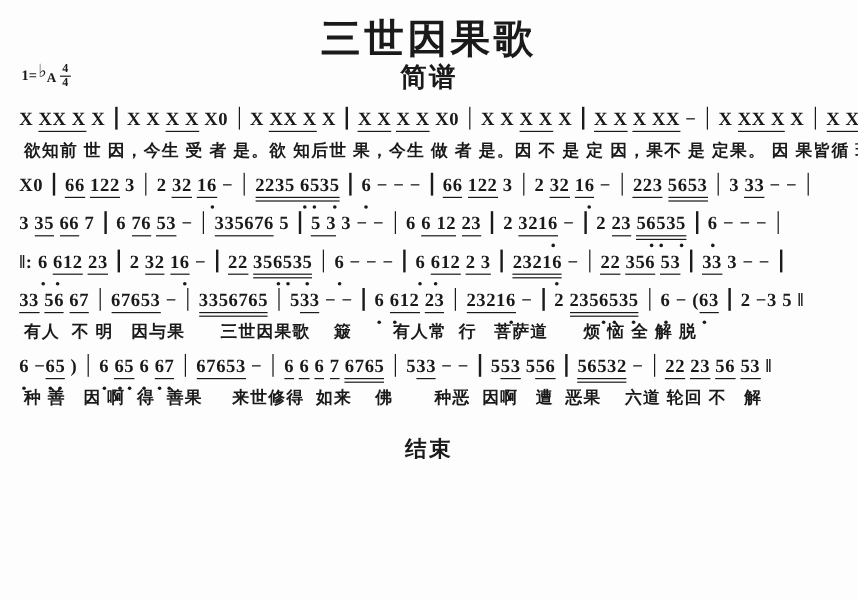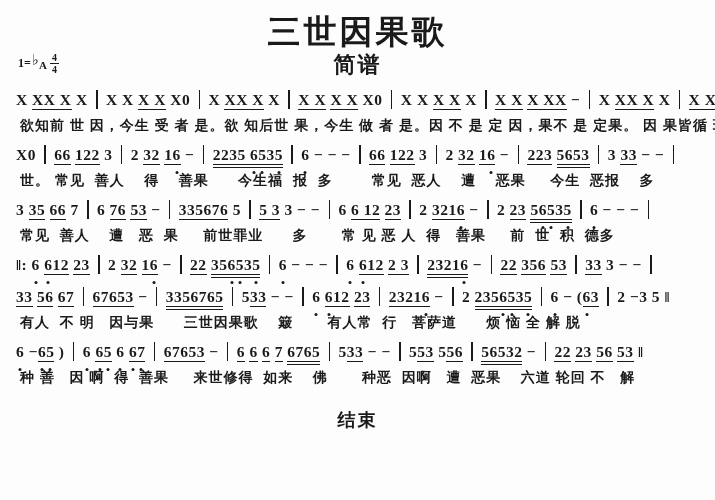--- a/index.html
+++ b/index.html
@@ -68,25 +68,23 @@
     </span>
   </div>
 
   <div class="score">
     <div class="line">
       <div class="notes"><span class="ch">X</span><span class="ch"> </span><span class="u1"><span class="ch">X</span><span class="ch">X</span><span class="ch"> </span><span class="ch">X</span></span><span class="ch"> </span><span class="ch">X</span><span class="ch"> </span><span class="bar"></span><span class="ch"> </span><span class="ch">X</span><span class="ch"> </span><span class="ch">X</span><span class="ch"> </span><span class="u1"><span class="ch">X</span><span class="ch"> </span><span class="ch">X</span></span><span class="ch"> </span><span class="ch">X</span><span class="ch">0</span><span class="ch"> </span><span class="bar"></span><span class="ch"> </span><span class="ch">X</span><span class="ch"> </span><span class="u1"><span class="ch">X</span><span class="ch">X</span><span class="ch"> </span><span class="ch">X</span></span><span class="ch"> </span><span class="ch">X</span><span class="ch"> </span><span class="bar"></span><span class="ch"> </span><span class="u1"><span class="ch">X</span><span class="ch"> </span><span class="ch">X</span></span><span class="ch"> </span><span class="u1"><span class="ch">X</span><span class="ch"> </span><span class="ch">X</span></span><span class="ch"> </span><span class="ch">X</span><span class="ch">0</span><span class="ch"> </span><span class="bar"></span><span class="ch"> </span><span class="ch">X</span><span class="ch"> </span><span class="ch">X</span><span class="ch"> </span><span class="u1"><span class="ch">X</span><span class="ch"> </span><span class="ch">X</span></span><span class="ch"> </span><span class="ch">X</span><span class="ch"> </span><span class="bar"></span><span class="ch"> </span><span class="u1"><span class="ch">X</span><span class="ch"> </span><span class="ch">X</span></span><span class="ch"> </span><span class="u1"><span class="ch">X</span><span class="ch"> </span><span class="ch">X</span><span class="ch">X</span></span><span class="ch"> </span><span class="ch">−</span><span class="ch"> </span><span class="bar"></span><span class="ch"> </span><span class="ch">X</span><span class="ch"> </span><span class="u1"><span class="ch">X</span><span class="ch">X</span><span class="ch"> </span><span class="ch">X</span></span><span class="ch"> </span><span class="ch">X</span><span class="ch"> </span><span class="bar"></span><span class="ch"> </span><span class="u1"><span class="ch">X</span><span class="ch"> </span><span class="ch">X</span></span></div>
       <div class="lyrics">欲知前 世 因，今生 受 者 是。欲 知后世 果，今生 做 者 是。因 不 是 定 因，果不 是 定果。 因 果皆循 环，因果通三</div>
     </div>
     <div class="line">
       <div class="notes"><span class="ch">X</span><span class="ch">0</span><span class="ch"> </span><span class="bar"></span><span class="ch"> </span><span class="u1"><span class="ch">6</span><span class="ch">6</span></span><span class="ch"> </span><span class="u1"><span class="ch">1</span><span class="ch">2</span><span class="ch">2</span></span><span class="ch"> </span><span class="ch">3</span><span class="ch"> </span><span class="bar"></span><span class="ch"> </span><span class="ch">2</span><span class="ch"> </span><span class="u1"><span class="ch">3</span><span class="ch">2</span></span><span class="ch"> </span><span class="u1"><span class="ch">1</span><span class="ch ld">6</span></span><span class="ch"> </span><span class="ch">−</span><span class="ch"> </span><span class="bar"></span><span class="ch"> </span><span class="u2"><span class="ch">2</span><span class="ch">2</span><span class="ch">3</span><span class="ch">5</span><span class="ch"> </span><span class="ch ld">6</span><span class="ch ld">5</span><span class="ch">3</span><span class="ch ld">5</span></span><span class="ch"> </span><span class="bar"></span><span class="ch"> </span><span class="ch ld">6</span><span class="ch"> </span><span class="ch">−</span><span class="ch"> </span><span class="ch">−</span><span class="ch"> </span><span class="ch">−</span><span class="ch"> </span><span class="bar"></span><span class="ch"> </span><span class="u1"><span class="ch">6</span><span class="ch">6</span></span><span class="ch"> </span><span class="u1"><span class="ch">1</span><span class="ch">2</span><span class="ch">2</span></span><span class="ch"> </span><span class="ch">3</span><span class="ch"> </span><span class="bar"></span><span class="ch"> </span><span class="ch">2</span><span class="ch"> </span><span class="u1"><span class="ch">3</span><span class="ch">2</span></span><span class="ch"> </span><span class="u1"><span class="ch">1</span><span class="ch ld">6</span></span><span class="ch"> </span><span class="ch">−</span><span class="ch"> </span><span class="bar"></span><span class="ch"> </span><span class="u1"><span class="ch">2</span><span class="ch">2</span><span class="ch">3</span></span><span class="ch"> </span><span class="u2"><span class="ch">5</span><span class="ch">6</span><span class="ch">5</span><span class="ch">3</span></span><span class="ch"> </span><span class="bar"></span><span class="ch"> </span><span class="ch">3</span><span class="ch"> </span><span class="u1"><span class="ch">3</span><span class="ch">3</span></span><span class="ch"> </span><span class="ch">−</span><span class="ch"> </span><span class="ch">−</span><span class="ch"> </span><span class="bar"></span></div>
-      <div class="lyrics">世。 常见  善人    得    善果      今生福  报  多        常见  恶人    遭    恶果     今生  恶报    多</div>
     </div>
     <div class="line">
       <div class="notes"><span class="ch">3</span><span class="ch"> </span><span class="u1"><span class="ch">3</span><span class="ch">5</span></span><span class="ch"> </span><span class="u1"><span class="ch">6</span><span class="ch">6</span></span><span class="ch"> </span><span class="ch">7</span><span class="ch"> </span><span class="bar"></span><span class="ch"> </span><span class="ch">6</span><span class="ch"> </span><span class="u1"><span class="ch">7</span><span class="ch">6</span></span><span class="ch"> </span><span class="u1"><span class="ch">5</span><span class="ch">3</span></span><span class="ch"> </span><span class="ch">−</span><span class="ch"> </span><span class="bar"></span><span class="ch"> </span><span class="u1"><span class="ch">3</span><span class="ch">3</span><span class="ch">5</span><span class="ch">6</span><span class="ch">7</span><span class="ch">6</span></span><span class="ch"> </span><span class="ch">5</span><span class="ch"> </span><span class="bar"></span><span class="ch"> </span><span class="u1"><span class="ch">5</span><span class="ch"> </span><span class="ch">3</span></span><span class="ch"> </span><span class="ch">3</span><span class="ch"> </span><span class="ch">−</span><span class="ch"> </span><span class="ch">−</span><span class="ch"> </span><span class="bar"></span><span class="ch"> </span><span class="ch">6</span><span class="ch"> </span><span class="u1"><span class="ch">6</span><span class="ch"> </span><span class="ch">1</span><span class="ch">2</span></span><span class="ch"> </span><span class="u1"><span class="ch">2</span><span class="ch">3</span></span><span class="ch"> </span><span class="bar"></span><span class="ch"> </span><span class="ch">2</span><span class="ch"> </span><span class="u1"><span class="ch">3</span><span class="ch">2</span><span class="ch">1</span><span class="ch ld">6</span></span><span class="ch"> </span><span class="ch">−</span><span class="ch"> </span><span class="bar"></span><span class="ch"> </span><span class="ch">2</span><span class="ch"> </span><span class="u1"><span class="ch">2</span><span class="ch">3</span></span><span class="ch"> </span><span class="u2"><span class="ch">5</span><span class="ch ld">6</span><span class="ch ld">5</span><span class="ch">3</span><span class="ch ld">5</span></span><span class="ch"> </span><span class="bar"></span><span class="ch"> </span><span class="ch ld">6</span><span class="ch"> </span><span class="ch">−</span><span class="ch"> </span><span class="ch">−</span><span class="ch"> </span><span class="ch">−</span><span class="ch"> </span><span class="bar"></span></div>
-      <div class="lyrics">常见  善人    遭   恶  果     前世罪业      多       常 见 恶 人  得   善果     前  世  积  德多</div>
     </div>
     <div class="line">
       <div class="notes"><span class="ch">‖</span><span class="ch">:</span><span class="ch"> </span><span class="ch ld">6</span><span class="ch"> </span><span class="u1"><span class="ch ld">6</span><span class="ch">1</span><span class="ch">2</span></span><span class="ch"> </span><span class="u1"><span class="ch">2</span><span class="ch">3</span></span><span class="ch"> </span><span class="bar"></span><span class="ch"> </span><span class="ch">2</span><span class="ch"> </span><span class="u1"><span class="ch">3</span><span class="ch">2</span></span><span class="ch"> </span><span class="u1"><span class="ch">1</span><span class="ch ld">6</span></span><span class="ch"> </span><span class="ch">−</span><span class="ch"> </span><span class="bar"></span><span class="ch"> </span><span class="u1"><span class="ch">2</span><span class="ch">2</span></span><span class="ch"> </span><span class="u2"><span class="ch">3</span><span class="ch">5</span><span class="ch ld">6</span><span class="ch ld">5</span><span class="ch">3</span><span class="ch ld">5</span></span><span class="ch"> </span><span class="bar"></span><span class="ch"> </span><span class="ch ld">6</span><span class="ch"> </span><span class="ch">−</span><span class="ch"> </span><span class="ch">−</span><span class="ch"> </span><span class="ch">−</span><span class="ch"> </span><span class="bar"></span><span class="ch"> </span><span class="ch ld">6</span><span class="ch"> </span><span class="u1"><span class="ch ld">6</span><span class="ch">1</span><span class="ch">2</span></span><span class="ch"> </span><span class="u1"><span class="ch">2</span><span class="ch"> </span><span class="ch">3</span></span><span class="ch"> </span><span class="bar"></span><span class="ch"> </span><span class="u2"><span class="ch">2</span><span class="ch">3</span><span class="ch">2</span><span class="ch">1</span><span class="ch ld">6</span></span><span class="ch"> </span><span class="ch">−</span><span class="ch"> </span><span class="bar"></span><span class="ch"> </span><span class="u1"><span class="ch">2</span><span class="ch">2</span></span><span class="ch"> </span><span class="u1"><span class="ch">3</span><span class="ch">5</span><span class="ch">6</span></span><span class="ch"> </span><span class="u1"><span class="ch">5</span><span class="ch">3</span></span><span class="ch"> </span><span class="bar"></span><span class="ch"> </span><span class="u1"><span class="ch">3</span><span class="ch">3</span></span><span class="ch"> </span><span class="ch">3</span><span class="ch"> </span><span class="ch">−</span><span class="ch"> </span><span class="ch">−</span><span class="ch"> </span><span class="bar"></span></div>
     </div>
     <div class="line">
       <div class="notes"><span class="u1"><span class="ch">3</span><span class="ch">3</span></span><span class="ch"> </span><span class="u1"><span class="ch">5</span><span class="ch">6</span></span><span class="ch"> </span><span class="u1"><span class="ch">6</span><span class="ch">7</span></span><span class="ch"> </span><span class="bar"></span><span class="ch"> </span><span class="u1"><span class="ch">6</span><span class="ch">7</span><span class="ch">6</span><span class="ch">5</span><span class="ch">3</span></span><span class="ch"> </span><span class="ch">−</span><span class="ch"> </span><span class="bar"></span><span class="ch"> </span><span class="u2"><span class="ch">3</span><span class="ch">3</span><span class="ch">5</span><span class="ch">6</span><span class="ch">7</span><span class="ch">6</span><span class="ch">5</span></span><span class="ch"> </span><span class="bar"></span><span class="ch"> </span><span class="ch">5</span><span class="u1"><span class="ch">3</span><span class="ch">3</span></span><span class="ch"> </span><span class="ch">−</span><span class="ch"> </span><span class="ch">−</span><span class="ch"> </span><span class="bar"></span><span class="ch"> </span><span class="ch ld">6</span><span class="ch"> </span><span class="u1"><span class="ch ld">6</span><span class="ch">1</span><span class="ch">2</span></span><span class="ch"> </span><span class="u1"><span class="ch">2</span><span class="ch">3</span></span><span class="ch"> </span><span class="bar"></span><span class="ch"> </span><span class="u1"><span class="ch">2</span><span class="ch">3</span><span class="ch">2</span><span class="ch">1</span><span class="ch ld">6</span></span><span class="ch"> </span><span class="ch">−</span><span class="ch"> </span><span class="bar"></span><span class="ch"> </span><span class="ch">2</span><span class="ch"> </span><span class="u2"><span class="ch">2</span><span class="ch">3</span><span class="ch">5</span><span class="ch ld">6</span><span class="ch ld">5</span><span class="ch">3</span><span class="ch ld">5</span></span><span class="ch"> </span><span class="bar"></span><span class="ch"> </span><span class="ch ld">6</span><span class="ch"> </span><span class="ch">−</span><span class="ch"> </span><span class="ch">(</span><span class="u1"><span class="ch ld">6</span><span class="ch">3</span></span><span class="ch"> </span><span class="bar"></span><span class="ch"> </span><span class="ch">2</span><span class="ch"> </span><span class="ch">−</span><span class="ch">3</span><span class="ch"> </span><span class="ch">5</span><span class="ch"> </span><span class="ch">‖</span></div>
       <div class="lyrics">有人  不 明   因与果      三世因果歌    簸       有人常  行   菩萨道      烦 恼 全 解 脱</div>
     </div>
     <div class="line">
       <div class="notes"><span class="ch ld">6</span><span class="ch"> </span><span class="ch">−</span><span class="u1"><span class="ch ld">6</span><span class="ch ld">5</span></span><span class="ch"> </span><span class="ch">)</span><span class="ch"> </span><span class="bar"></span><span class="ch"> </span><span class="ch ld">6</span><span class="ch"> </span><span class="u1"><span class="ch ld">6</span><span class="ch ld">5</span></span><span class="ch"> </span><span class="ch ld">6</span><span class="ch"> </span><span class="u1"><span class="ch ld">6</span><span class="ch ld">7</span></span><span class="ch"> </span><span class="bar"></span><span class="ch"> </span><span class="u1"><span class="ch">6</span><span class="ch">7</span><span class="ch">6</span><span class="ch">5</span><span class="ch">3</span></span><span class="ch"> </span><span class="ch">−</span><span class="ch"> </span><span class="bar"></span><span class="ch"> </span><span class="u1"><span class="ch">6</span></span><span class="ch"> </span><span class="u1"><span class="ch">6</span></span><span class="ch"> </span><span class="u1"><span class="ch">6</span></span><span class="ch"> </span><span class="u1"><span class="ch">7</span></span><span class="ch"> </span><span class="u2"><span class="ch">6</span><span class="ch">7</span><span class="ch">6</span><span class="ch">5</span></span><span class="ch"> </span><span class="bar"></span><span class="ch"> </span><span class="ch">5</span><span class="u1"><span class="ch">3</span><span class="ch">3</span></span><span class="ch"> </span><span class="ch">−</span><span class="ch"> </span><span class="ch">−</span><span class="ch"> </span><span class="bar"></span><span class="ch"> </span><span class="ch">5</span><span class="u1"><span class="ch">5</span><span class="ch">3</span></span><span class="ch"> </span><span class="ch">5</span><span class="u1"><span class="ch">5</span><span class="ch">6</span></span><span class="ch"> </span><span class="bar"></span><span class="ch"> </span><span class="u2"><span class="ch">5</span><span class="ch">6</span><span class="ch">5</span><span class="ch">3</span><span class="ch">2</span></span><span class="ch"> </span><span class="ch">−</span><span class="ch"> </span><span class="bar"></span><span class="ch"> </span><span class="u1"><span class="ch">2</span><span class="ch">2</span></span><span class="ch"> </span><span class="u1"><span class="ch">2</span><span class="ch">3</span></span><span class="ch"> </span><span class="u1"><span class="ch">5</span><span class="ch">6</span></span><span class="ch"> </span><span class="u1"><span class="ch">5</span><span class="ch">3</span></span><span class="ch"> </span><span class="ch">‖</span></div>

